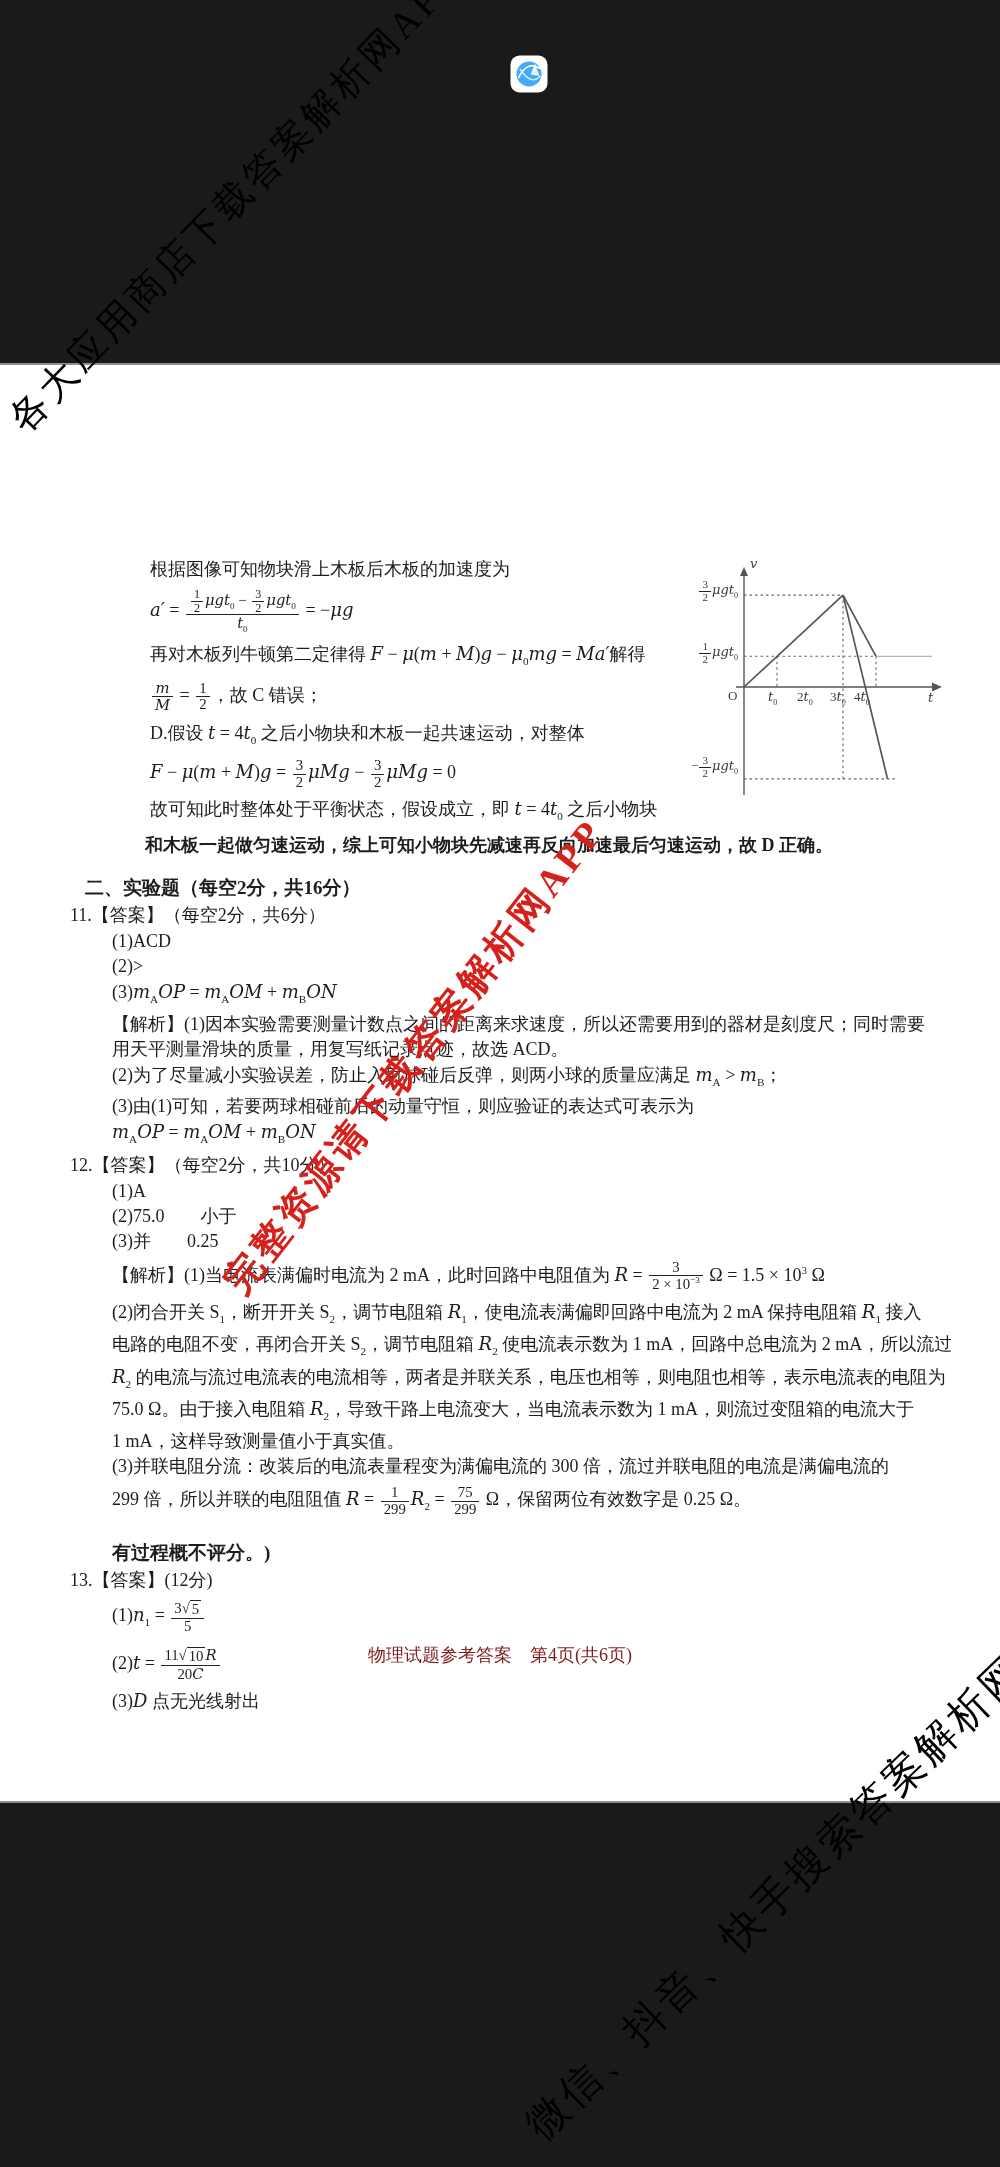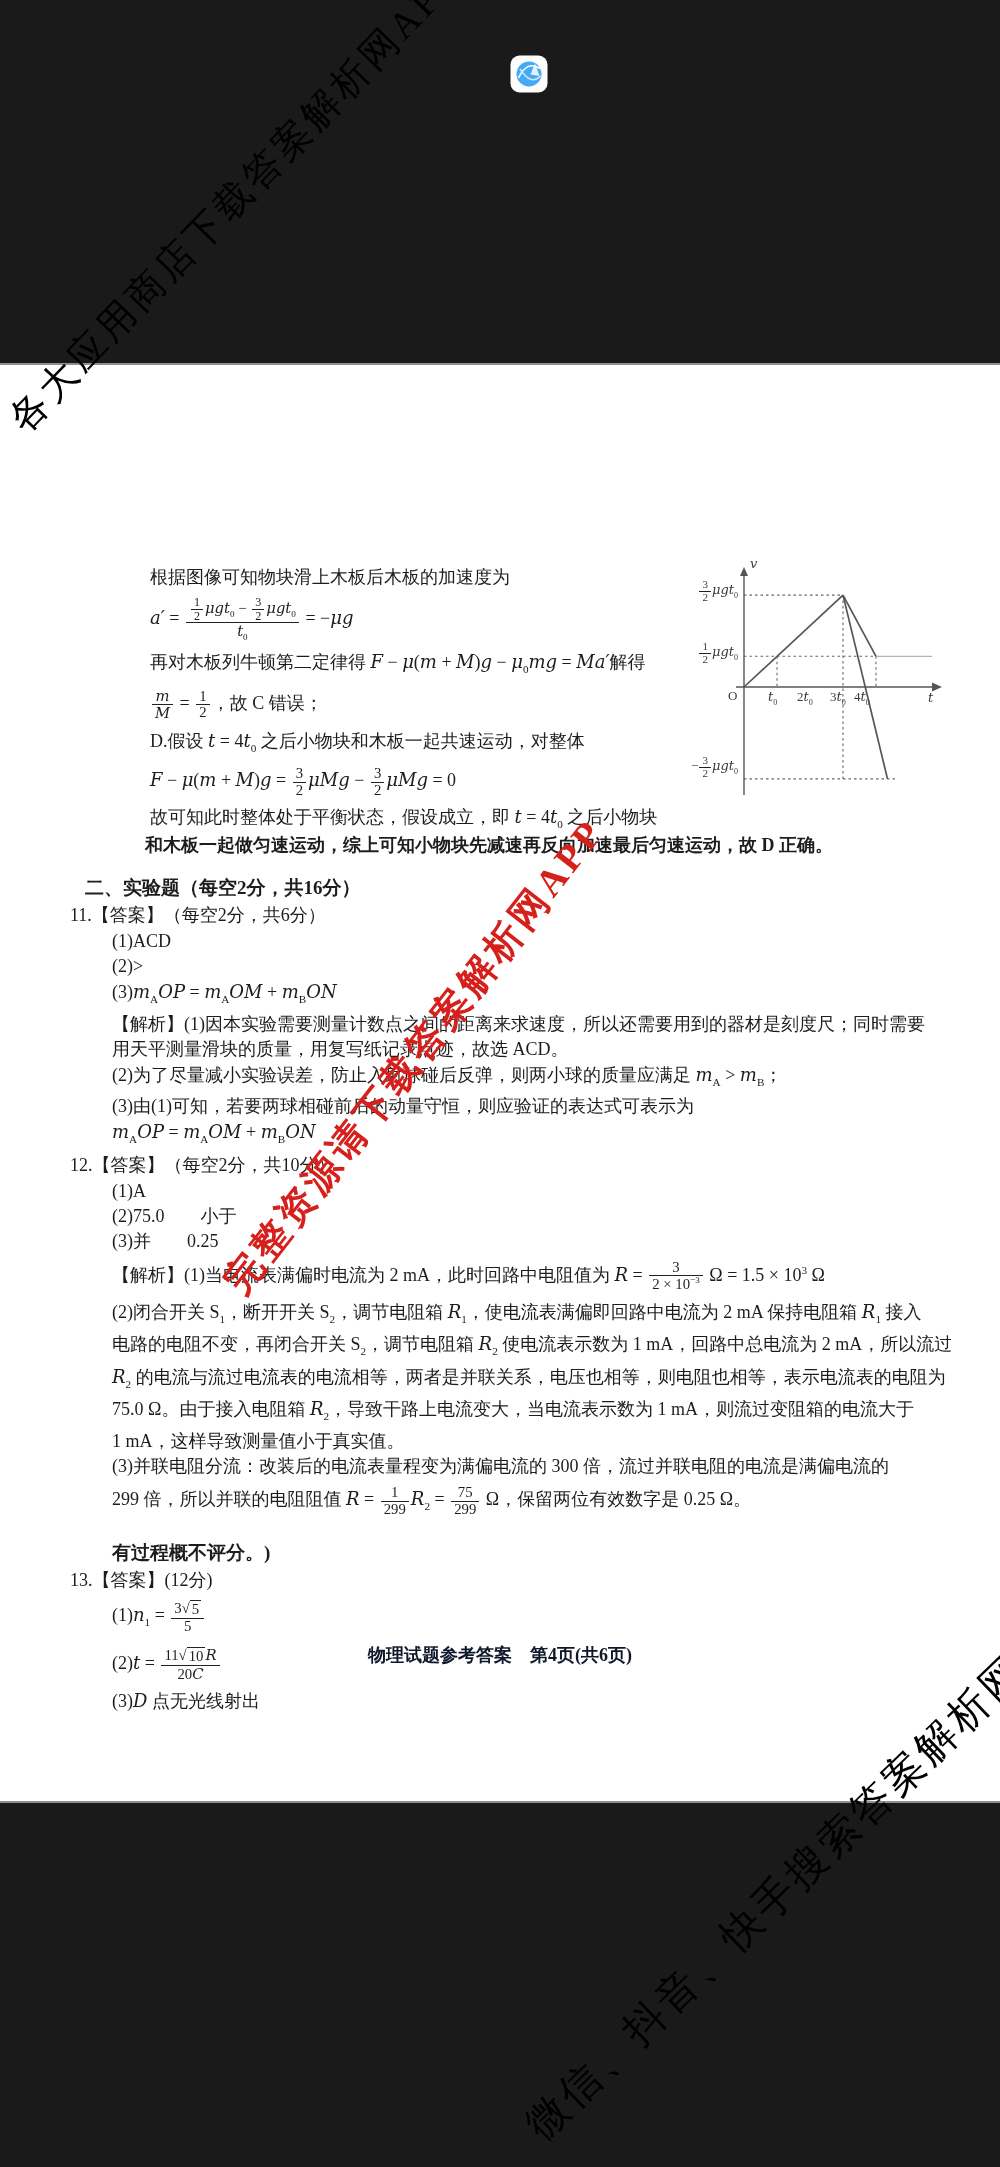--- a/index.html
+++ b/index.html
@@ -26,41 +26,41 @@
   .fm{line-height:1.1;padding:6px 0;}
   .bd{font-weight:400;}
   .it{font-style:italic;font-family:"DejaVu Serif",serif;}
   sub,sup{font-size:0.62em;}
   .frac{display:inline-block;vertical-align:middle;text-align:center;font-size:0.82em;line-height:1.05;margin:0 2px;}
   .frac .fn{display:block;border-bottom:1px solid #222;padding:0 3px;}
   .frac .fd{display:block;padding:0 3px;}
   .sqrt{display:inline-flex;align-items:flex-start;}
   .sqrt .rad{line-height:1.15;}
   .sqrt .rv{border-top:1px solid #222;line-height:1.15;padding:0 2px;}
-  #blockA{position:absolute;left:150px;top:200px;width:548px;}
+  #blockA{position:absolute;left:150px;top:192px;width:548px;}
   #blockB{position:absolute;left:0;top:468px;right:0;}
   
   #graph{position:absolute;left:688px;top:192px;width:257px;height:245px;}
   #graph .glabel{position:absolute;font-size:13px;color:#3a3a3a;line-height:1.1;}
   #graph .glabel .frac{font-size:0.85em;margin:0 1px;}
   .gl-v{left:62px;top:0;}
   .gl-t{left:240px;top:134px;}
   .gl-o{left:40px;top:132px;}
   .gl-ytop{left:0;top:22px;width:50px;text-align:right;}
   .gl-ymid{left:0;top:84px;width:50px;text-align:right;}
   .gl-yneg{left:-10px;top:198px;width:60px;text-align:right;}
   .gl-x1{left:80px;top:133px;}
   .gl-x2{left:109px;top:133px;}
   .gl-x3{left:142px;top:133px;}
   .gl-x4{left:166px;top:133px;text-align:center;}
   #graph-svg .gax{stroke:#555;stroke-width:1.4;}
   #graph-svg .gs{stroke:#555;stroke-width:1.7;fill:none;stroke-linejoin:round;}
   #graph-svg .gl{stroke:#b5b5b5;stroke-width:1.2;fill:none;}
   #graph-svg .gd{stroke:#666;stroke-width:1.1;fill:none;stroke-dasharray:2.5 3;}
-  #footer{position:absolute;left:0;right:0;top:1278px;text-align:center;font-weight:700;font-size:18px;color:#0f172a;}
+  #footer{position:absolute;left:0;right:0;top:1278px;text-align:center;font-weight:400;font-size:18px;color:#7f1d1d;}
 </style>
 </head>
 <body>
 
 <div class="band" id="band-top"></div>
 <div class="band" id="band-bottom"></div>
 
 <div id="app-icon">
   <svg width="38" height="38" viewBox="0 0 38 38">
     <rect x="0.5" y="0.5" width="37" height="37" rx="9" fill="#fdfdfd"></rect>

